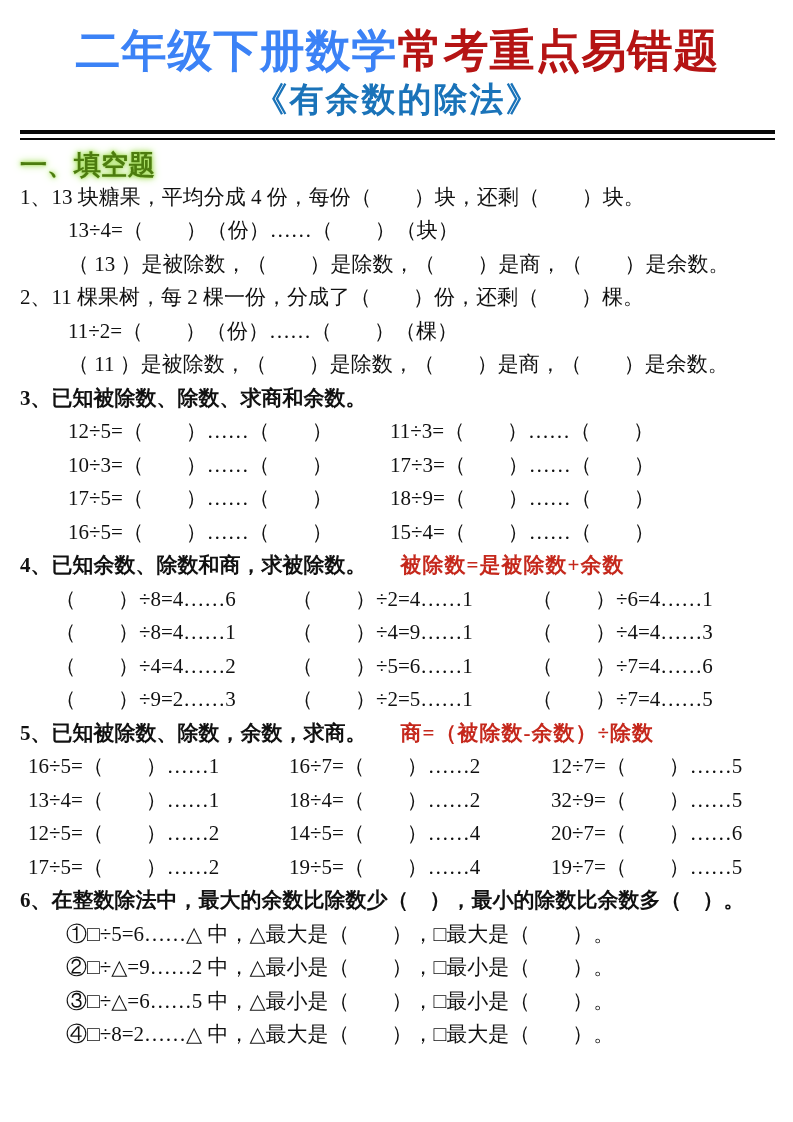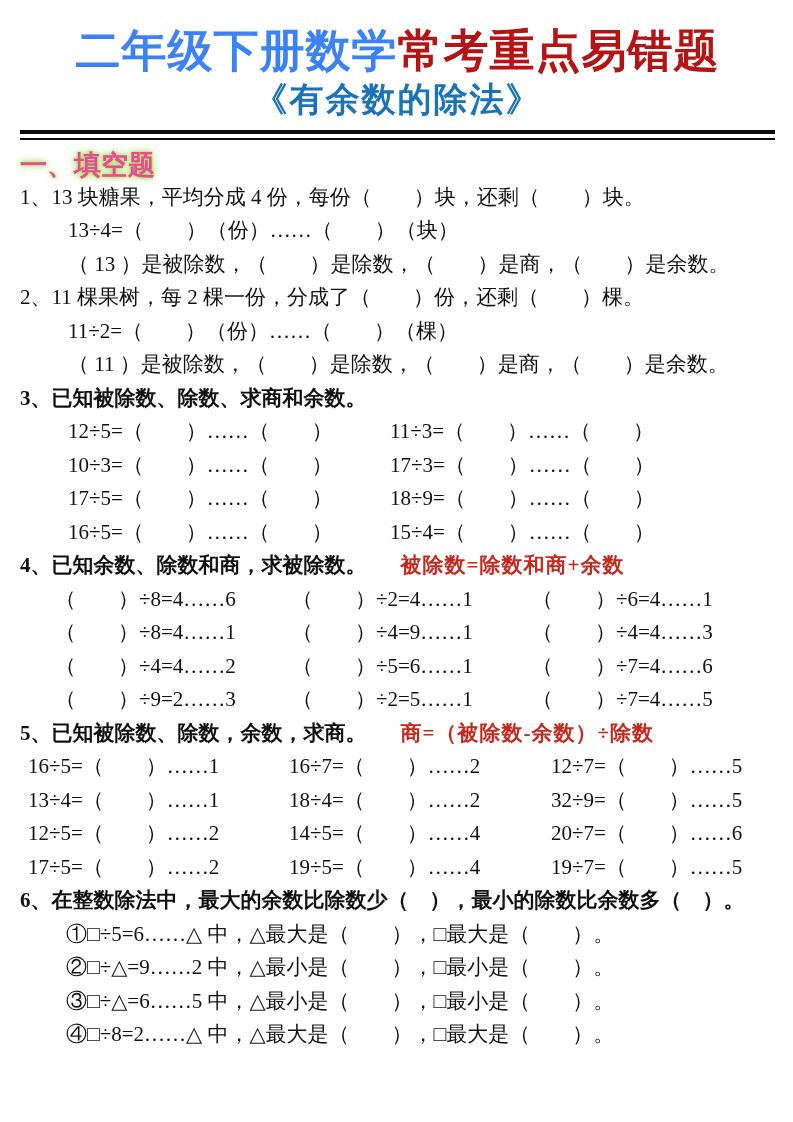--- a/index.html
+++ b/index.html
@@ -42,21 +42,21 @@
     margin-top:9px;
     height:4px;
     border-top:4px solid #0a0a0a;
     border-bottom:2px solid #0a0a0a;
   }
   .section-heading{
     margin-top:9px;
     font-size:27px;
     line-height:1.2;
     font-weight:bold;
-    color:#ec4899;
+    color:#4d7c0f;
     text-shadow:0 0 2px var(--glow),0 0 5px var(--glow),0 0 9px var(--glow);
   }
   .line{margin:0;font-size:21px;line-height:33.5px;white-space:nowrap;}
   .indent{padding-left:48px;}
   .bold{font-weight:bold;}
   .grid{display:grid;font-size:21px;line-height:33.5px;}
   .g2{grid-template-columns:322px 1fr;padding-left:48px;}
   .g3a{grid-template-columns:237px 240px 1fr;padding-left:35px;}
   .g3b{grid-template-columns:261px 262px 1fr;padding-left:8px;}
   .eq{white-space:nowrap;}
@@ -105,21 +105,21 @@
       <span class="eq">10÷3=（　　）……（　　）</span>
       <span class="eq">17÷3=（　　）……（　　）</span>
       <span class="eq">17÷5=（　　）……（　　）</span>
       <span class="eq">18÷9=（　　）……（　　）</span>
       <span class="eq">16÷5=（　　）……（　　）</span>
       <span class="eq">15÷4=（　　）……（　　）</span>
     </div>
   </section>
 
   <section>
-    <p class="line"><span class="bold">4、已知余数、除数和商，求被除数。</span><span class="note">被除数=除数和商+余数</span></p>
+    <p class="line"><span class="bold">4、已知余数、除数和商，求被除数。</span><span class="note">被除数=是被除数+余数</span></p>
     <div class="grid g3a">
       <span class="eq">（　　）÷8=4……6</span>
       <span class="eq">（　　）÷2=4……1</span>
       <span class="eq">（　　）÷6=4……1</span>
       <span class="eq">（　　）÷8=4……1</span>
       <span class="eq">（　　）÷4=9……1</span>
       <span class="eq">（　　）÷4=4……3</span>
       <span class="eq">（　　）÷4=4……2</span>
       <span class="eq">（　　）÷5=6……1</span>
       <span class="eq">（　　）÷7=4……6</span>

